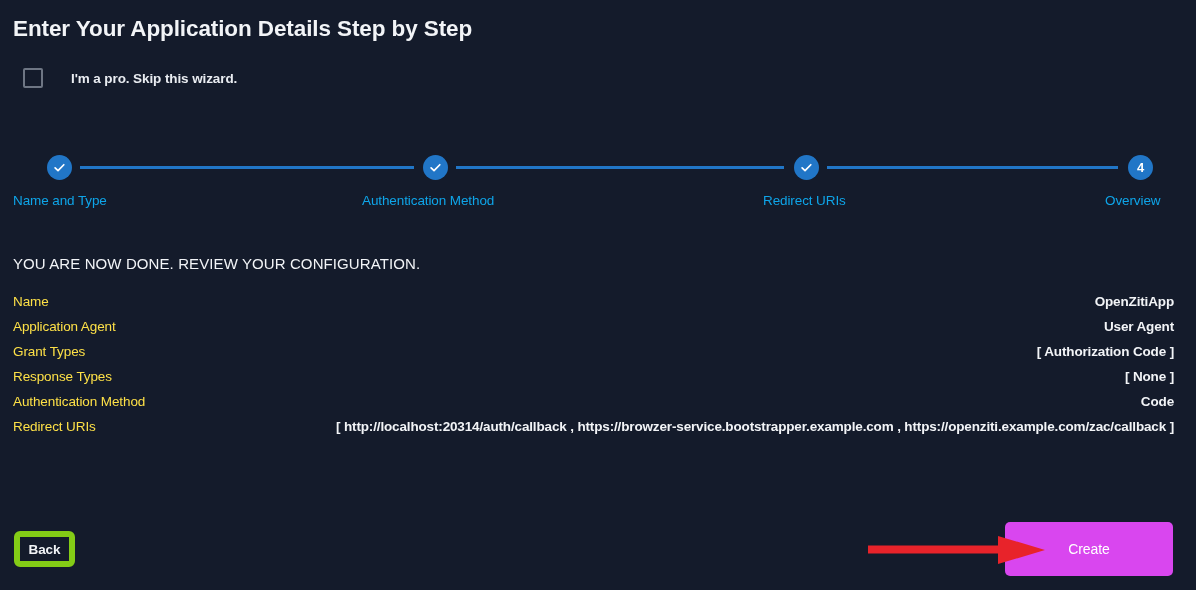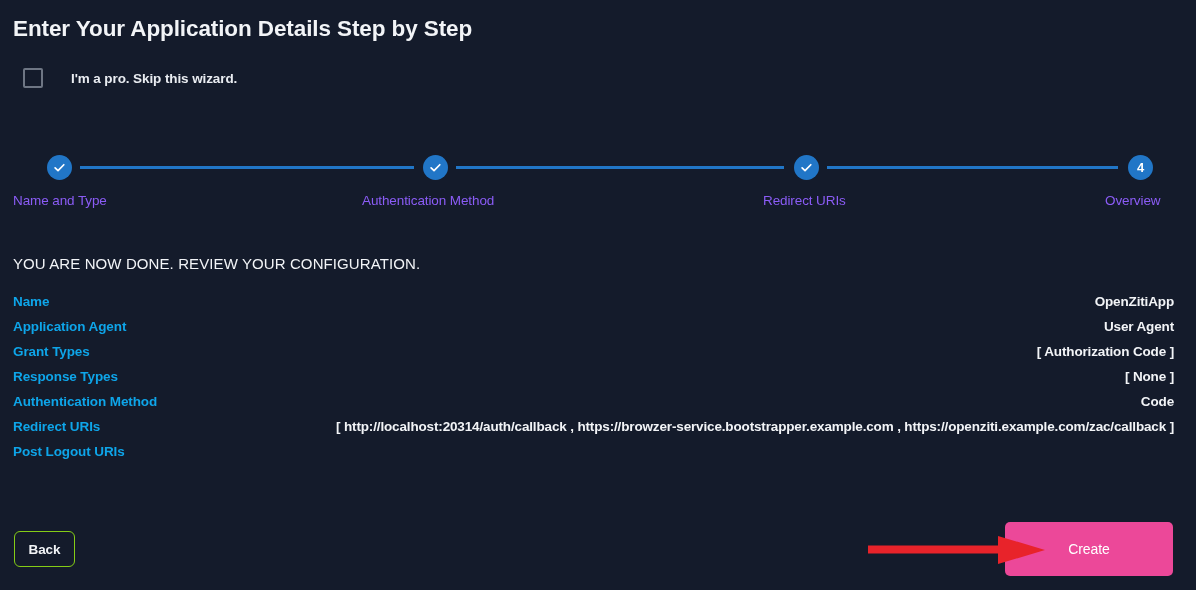--- a/index.html
+++ b/index.html
@@ -100,21 +100,21 @@
     color: #ffffff;
     font-size: 13px;
     font-weight: 700;
     line-height: 1;
   }
   .step-label {
     position: absolute;
     top: 48px;
     font-size: 13.5px;
     font-weight: 400;
-    color: #8b5cf6;
+    color: #0ea5e9;
     white-space: nowrap;
     letter-spacing: -0.1px;
   }
 
   
   .review-heading {
     position: absolute;
     left: 13px;
     top: 255px;
     font-size: 15px;
@@ -133,43 +133,43 @@
     position: relative;
     height: 25px;
     line-height: 25px;
     white-space: nowrap;
   }
   .detail-label {
     position: absolute;
     left: 0;
     top: 0;
     font-size: 13.5px;
-    font-weight: 700;
-    color: #0ea5e9;
+    font-weight: 400;
+    color: #fde047;
     letter-spacing: -0.1px;
   }
   .detail-value {
     position: absolute;
     right: 0;
     top: 0;
     font-size: 13.5px;
     font-weight: 700;
     color: #f2f4f7;
     letter-spacing: -0.15px;
   }
 
   
   .btn-back {
     position: absolute;
     left: 14px;
     top: 531px;
     width: 61px;
     height: 36px;
     box-sizing: border-box;
-    border: 1px solid #84cc16;
+    border: 6px solid #84cc16;
     border-radius: 6px;
     background: transparent;
     color: #f2f4f7;
     font-family: "Liberation Sans", sans-serif;
     font-size: 13.5px;
     font-weight: 700;
     letter-spacing: -0.1px;
     cursor: pointer;
     display: flex;
     align-items: center;
@@ -177,21 +177,21 @@
   }
   .btn-create {
     position: absolute;
     left: 1005px;
     top: 522px;
     width: 168px;
     height: 54px;
     box-sizing: border-box;
     border: none;
     border-radius: 5px;
-    background: #ec4899;
+    background: #d946ef;
     color: #ffffff;
     font-family: "Liberation Sans", sans-serif;
     font-size: 14px;
     font-weight: 400;
     letter-spacing: -0.1px;
     cursor: pointer;
     display: flex;
     align-items: center;
     justify-content: center;
   }
@@ -287,24 +287,20 @@
     <div class="detail-row">
       <span class="detail-label">Authentication Method</span>
       <span class="detail-value">Code</span>
     </div>
 
     <div class="detail-row">
       <span class="detail-label">Redirect URIs</span>
       <span class="detail-value">[ http://localhost:20314/auth/callback , https://browzer-service.bootstrapper.example.com , https://openziti.example.com/zac/callback ]</span>
     </div>
 
-    <div class="detail-row">
-      <span class="detail-label">Post Logout URIs</span>
-      <span class="detail-value"></span>
-    </div>
 
 
   </div>
 
   <button class="btn-back">Back</button>
   <button class="btn-create">Create</button>
 
   <svg class="annot-arrow" viewBox="0 0 182 32" aria-hidden="true">
     <rect x="0" y="11.5" width="140" height="8" fill="#e8232a"></rect>
     <polygon points="130,2 177,16 130,30" fill="#e8232a"></polygon>

